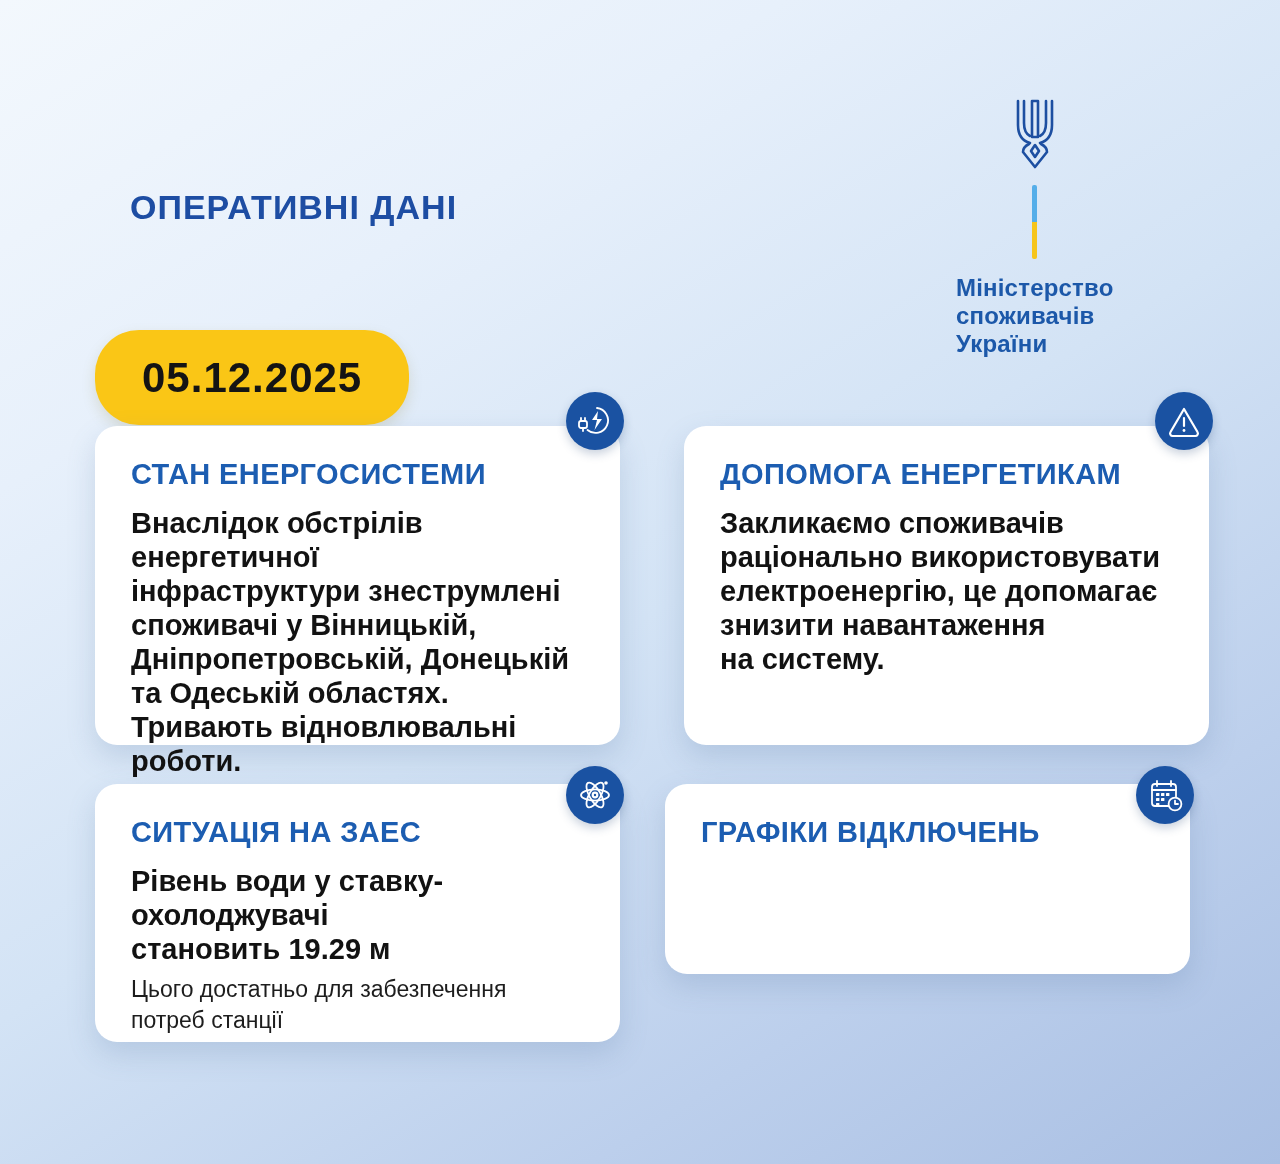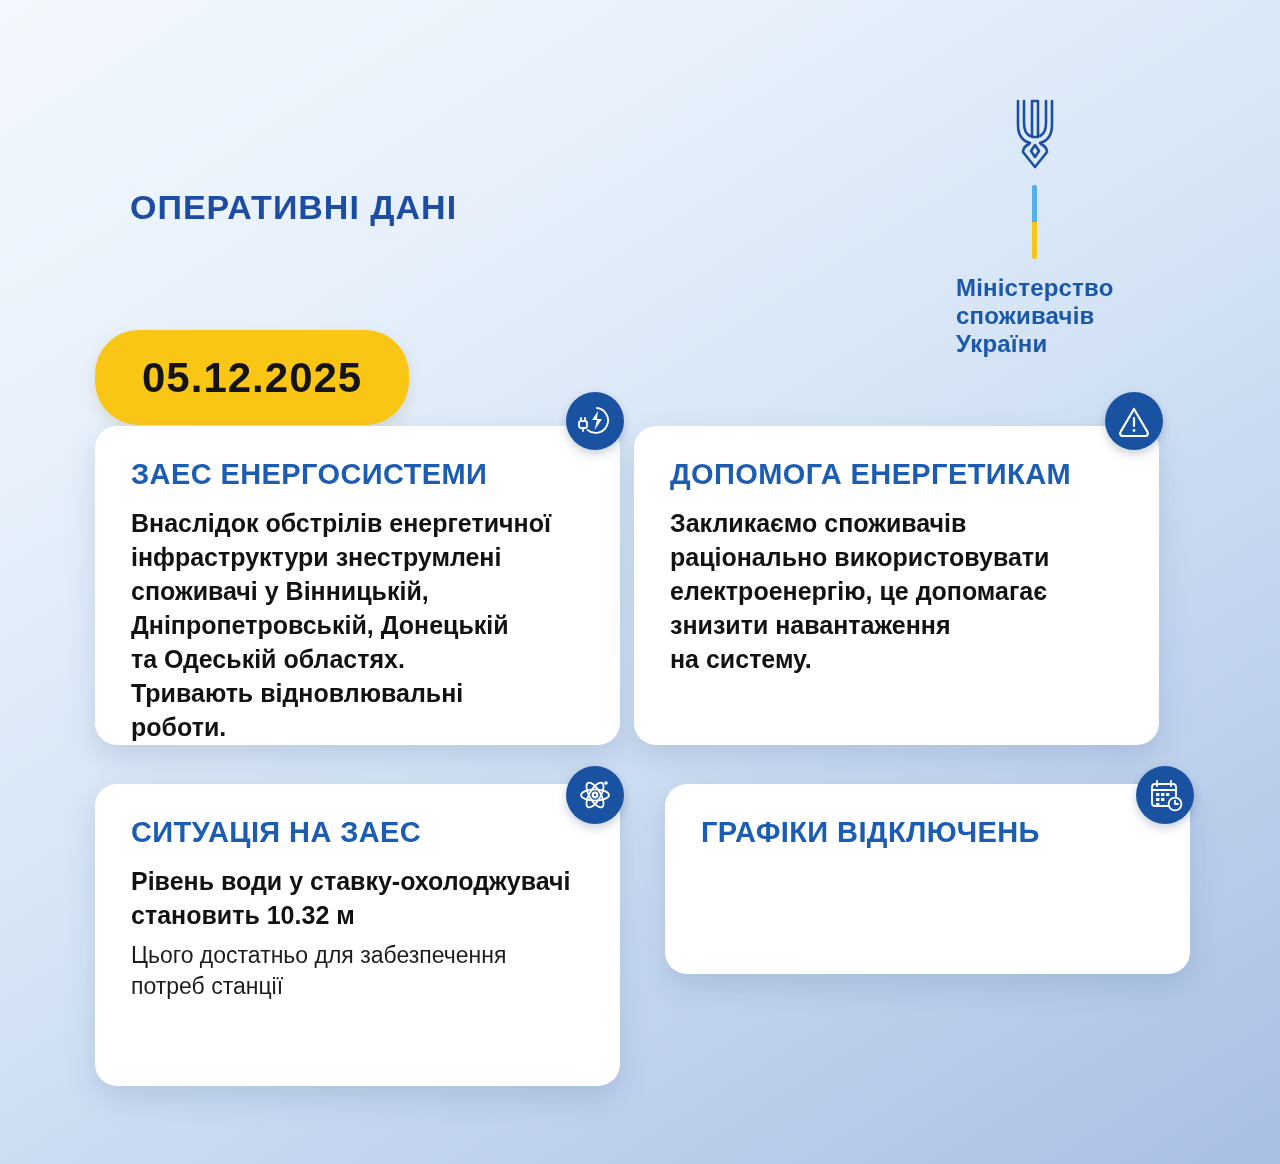--- a/index.html
+++ b/index.html
@@ -41,30 +41,30 @@
   }
   .date-badge span{ font-size:42px; font-weight:bold; color:#141414; letter-spacing:1px; }
 
   
   .card{
     position:absolute; width:525px; background:#ffffff;
     border-radius:22px; box-shadow:0 12px 28px rgba(92,121,163,.22);
     padding:32px 34px 0 36px;
   }
   .card-1{ left:95px;  top:426px; height:319px; }
-  .card-2{ left:634px; top:426px; height:319px; }
-  .card-3{ left:95px;  top:784px; height:302px; }
+  .card-2{ left:684px; top:426px; height:319px; }
+  .card-3{ left:95px;  top:784px; height:258px; }
   .card-4{ left:665px; top:784px; height:190px; }
 
   .card-title{
     font-size:29px; font-weight:bold; color:#1c5db1;
     letter-spacing:.4px; margin-bottom:15px;
   }
   .card-body{
-    font-size:25px; font-weight:bold; color:#121212;
+    font-size:29px; font-weight:bold; color:#121212;
     line-height:34px; white-space:pre-line;
   }
   .card-note{
     font-size:23px; font-weight:normal; color:#1d1d1d;
     line-height:31px; margin-top:8px; white-space:pre-line;
   }
 
   .card-icon{
     position:absolute; top:-34px; right:-4px;
     width:58px; height:58px; border-radius:50%;
@@ -111,21 +111,21 @@
 
 <div class="card card-1">
   <div class="card-icon">
     <svg viewBox="0 0 40 40" fill="none" stroke="#ffffff" stroke-width="1.8" stroke-linecap="round" stroke-linejoin="round">
       <path d="M22 7 a 12.5 12.5 0 1 1 -9.5 22"></path>
       <path d="M23 10 l-6 9 h5 l-2.5 10 7.5 -11 h-5 z" fill="#ffffff" stroke="none"></path>
       <rect x="4" y="20" width="8" height="7" rx="2"></rect>
       <path d="M6 17 v3 M10 17 v3 M8 27 v3"></path>
     </svg>
   </div>
-  <div class="card-title">ЗАЕС ЕНЕРГОСИСТЕМИ</div>
+  <div class="card-title">СТАН ЕНЕРГОСИСТЕМИ</div>
   <div class="card-body">Внаслідок обстрілів енергетичної
 інфраструктури знеструмлені
 споживачі у Вінницькій,
 Дніпропетровській, Донецькій
 та Одеській областях.
 Тривають відновлювальні
 роботи.</div>
 </div>
 
 <div class="card card-2">
@@ -150,21 +150,21 @@
       <ellipse cx="20" cy="20" rx="14" ry="5.6" transform="rotate(0 20 20)"></ellipse>
       <ellipse cx="20" cy="20" rx="14" ry="5.6" transform="rotate(60 20 20)"></ellipse>
       <ellipse cx="20" cy="20" rx="14" ry="5.6" transform="rotate(120 20 20)"></ellipse>
       <circle cx="20" cy="20" r="3.4" fill="#ffffff" stroke="none"></circle>
       <circle cx="20" cy="20" r="1.2" fill="#1a52a2" stroke="none"></circle>
       <circle cx="31" cy="8" r="1.8" fill="#ffffff" stroke="none"></circle>
     </svg>
   </div>
   <div class="card-title">СИТУАЦІЯ НА ЗАЕС</div>
   <div class="card-body">Рівень води у ставку-охолоджувачі
-становить 10.32 м</div>
+становить 19.29 м</div>
   <div class="card-note">Цього достатньо для забезпечення
 потреб станції</div>
 </div>
 
 <div class="card card-4">
   <div class="card-icon">
     <svg viewBox="0 0 40 40" fill="none" stroke="#ffffff" stroke-width="1.8" stroke-linecap="round" stroke-linejoin="round">
       <rect x="7" y="9" width="24" height="22" rx="3"></rect>
       <path d="M12 6 v5 M26 6 v5 M7 15 h24"></path>
       <g fill="#ffffff" stroke="none">

